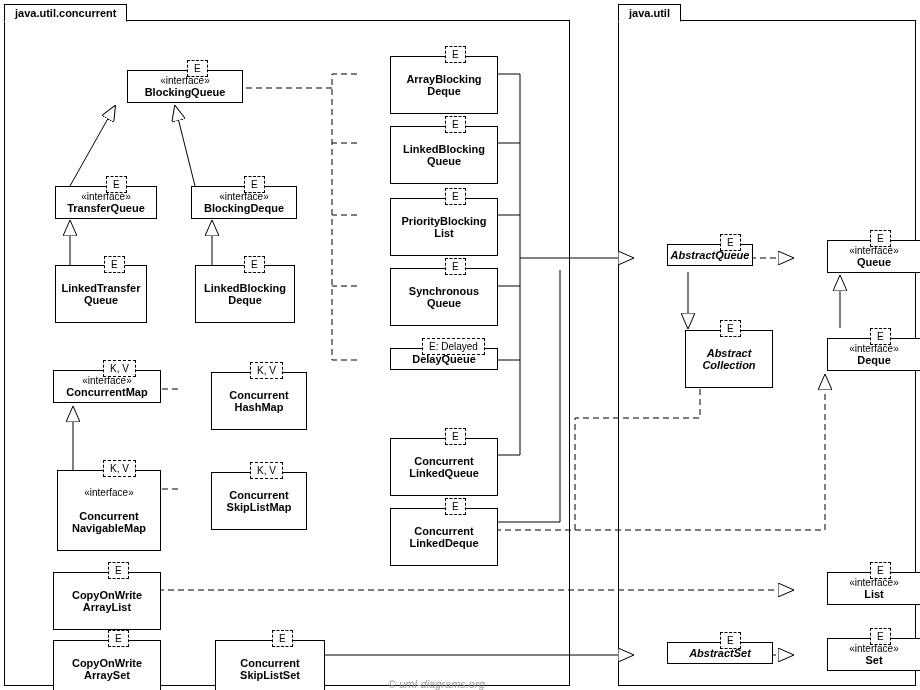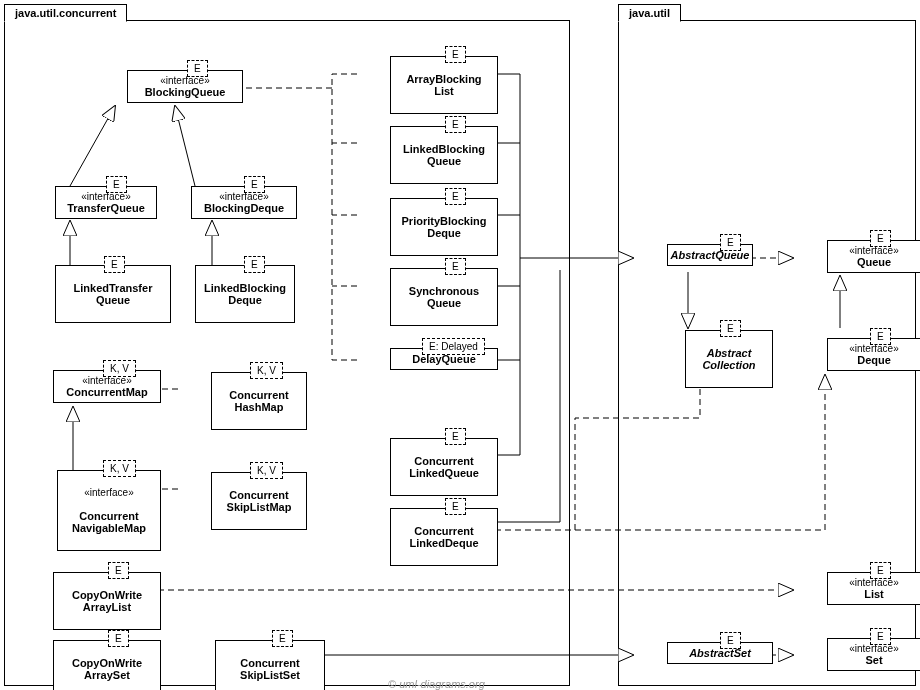--- a/index.html
+++ b/index.html
@@ -139,21 +139,21 @@
   <div class="name">TransferQueue</div>
 </div>
 <div class="tparam" style="left:106px; top:176px;"><span>E</span></div>
 
 <div class="class-box" style="left:158px; top:186px; width:106px;">
   <div class="stereo">«interface»</div>
   <div class="name">BlockingDeque</div>
 </div>
 <div class="tparam" style="left:244px; top:176px;"><span>E</span></div>
 
-<div class="class-box" style="left:22px; top:265px; width:116px; white-space:pre-line;">
+<div class="class-box" style="left:22px; top:265px; width:92px; white-space:pre-line;">
   <div class="name">LinkedTransfer
 Queue</div>
 </div>
 <div class="tparam" style="left:104px; top:256px;"><span>E</span></div>
 
 <div class="class-box" style="left:162px; top:265px; width:100px; white-space:pre-line;">
   <div class="name">LinkedBlocking
 Deque</div>
 </div>
 <div class="tparam" style="left:244px; top:256px;"><span>E</span></div>
@@ -196,33 +196,33 @@
 <div class="tparam" style="left:108px; top:630px;"><span>E</span></div>
 
 <div class="class-box" style="left:182px; top:640px; width:110px; white-space:pre-line;">
   <div class="name">Concurrent
 SkipListSet</div>
 </div>
 <div class="tparam" style="left:272px; top:630px;"><span>E</span></div>
 
 <div class="class-box" style="left:357px; top:56px; width:108px; white-space:pre-line;">
   <div class="name">ArrayBlocking
-List</div>
+Deque</div>
 </div>
 <div class="tparam" style="left:445px; top:46px;"><span>E</span></div>
 
 <div class="class-box" style="left:357px; top:126px; width:108px; white-space:pre-line;">
   <div class="name">LinkedBlocking
 Queue</div>
 </div>
 <div class="tparam" style="left:445px; top:116px;"><span>E</span></div>
 
 <div class="class-box" style="left:357px; top:198px; width:108px; white-space:pre-line;">
   <div class="name">PriorityBlocking
-Deque</div>
+List</div>
 </div>
 <div class="tparam" style="left:445px; top:188px;"><span>E</span></div>
 
 <div class="class-box" style="left:357px; top:268px; width:108px; white-space:pre-line;">
   <div class="name">Synchronous
 Queue</div>
 </div>
 <div class="tparam" style="left:445px; top:258px;"><span>E</span></div>
 
 <div class="class-box" style="left:357px; top:348px; width:108px;">

